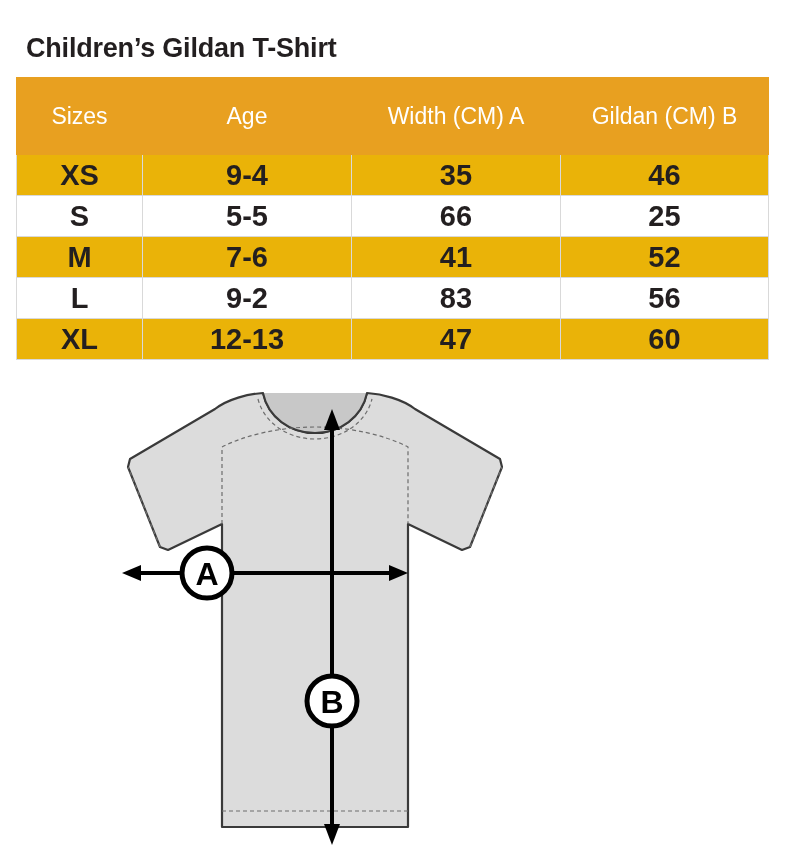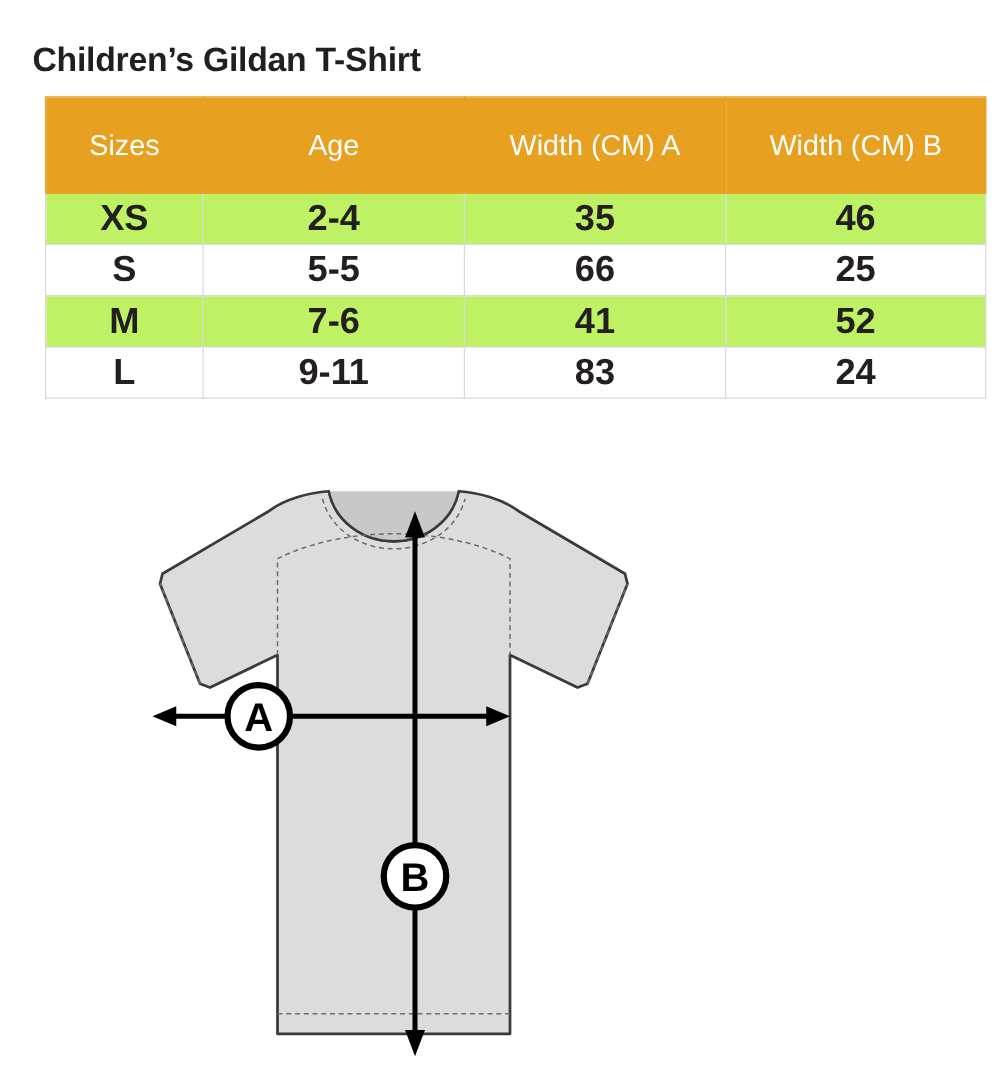--- a/index.html
+++ b/index.html
@@ -26,21 +26,21 @@
     left: 26px;
     top: 18px;
     font-size: 27px;
     font-weight: bold;
     letter-spacing: -0.2px;
     color: #231f20;
     white-space: nowrap;
   }
   table.size-chart {
     position: absolute;
-    left: 36px;
+    left: 16px;
     top: 62px;
     width: 752px;
     border-collapse: collapse;
     table-layout: fixed;
   }
   table.size-chart th,
   table.size-chart td {
     border: 1px solid #d9d9d9;
     text-align: center;
     padding: 0;
@@ -53,21 +53,21 @@
     height: 76px;
     border-color: #e8a020;
   }
   table.size-chart tbody td {
     font-size: 29px;
     font-weight: bold;
     height: 40px;
     color: #231f20;
   }
   table.size-chart tbody tr.shaded td {
-    background: #bef264;
+    background: #eab308;
   }
   table.size-chart tbody tr.plain td {
     background: #ffffff;
   }
   .col-size { width: 126px; }
   .col-age { width: 209px; }
   .col-width { width: 209px; }
   .col-length { width: 208px; }
 
   .diagram {
@@ -93,47 +93,53 @@
       <col class="col-size">
       <col class="col-age">
       <col class="col-width">
       <col class="col-length">
     </colgroup>
     <thead>
       <tr>
         <th>Sizes</th>
         <th>Age</th>
         <th>Width (CM) A</th>
-        <th>Width  (CM) B</th>
+        <th>Gildan  (CM) B</th>
       </tr>
     </thead>
     <tbody>
       <tr class="shaded">
         <td>XS</td>
-        <td>2-4</td>
+        <td>9-4</td>
         <td>35</td>
         <td>46</td>
       </tr>
       <tr class="plain">
         <td>S</td>
         <td>5-5</td>
         <td>66</td>
         <td>25</td>
       </tr>
       <tr class="shaded">
         <td>M</td>
         <td>7-6</td>
         <td>41</td>
         <td>52</td>
       </tr>
       <tr class="plain">
         <td>L</td>
-        <td>9-11</td>
+        <td>9-2</td>
         <td>83</td>
-        <td>24</td>
+        <td>56</td>
+      </tr>
+      <tr class="shaded">
+        <td>XL</td>
+        <td>12-13</td>
+        <td>47</td>
+        <td>60</td>
       </tr>
     </tbody>
   </table>
 
   <div class="diagram">
     <svg width="800" height="485" viewBox="0 0 800 485" xmlns="http://www.w3.org/2000/svg">
 
       <g>
         <path d="M 215 22
                  C 228 12, 248 7, 263 6

